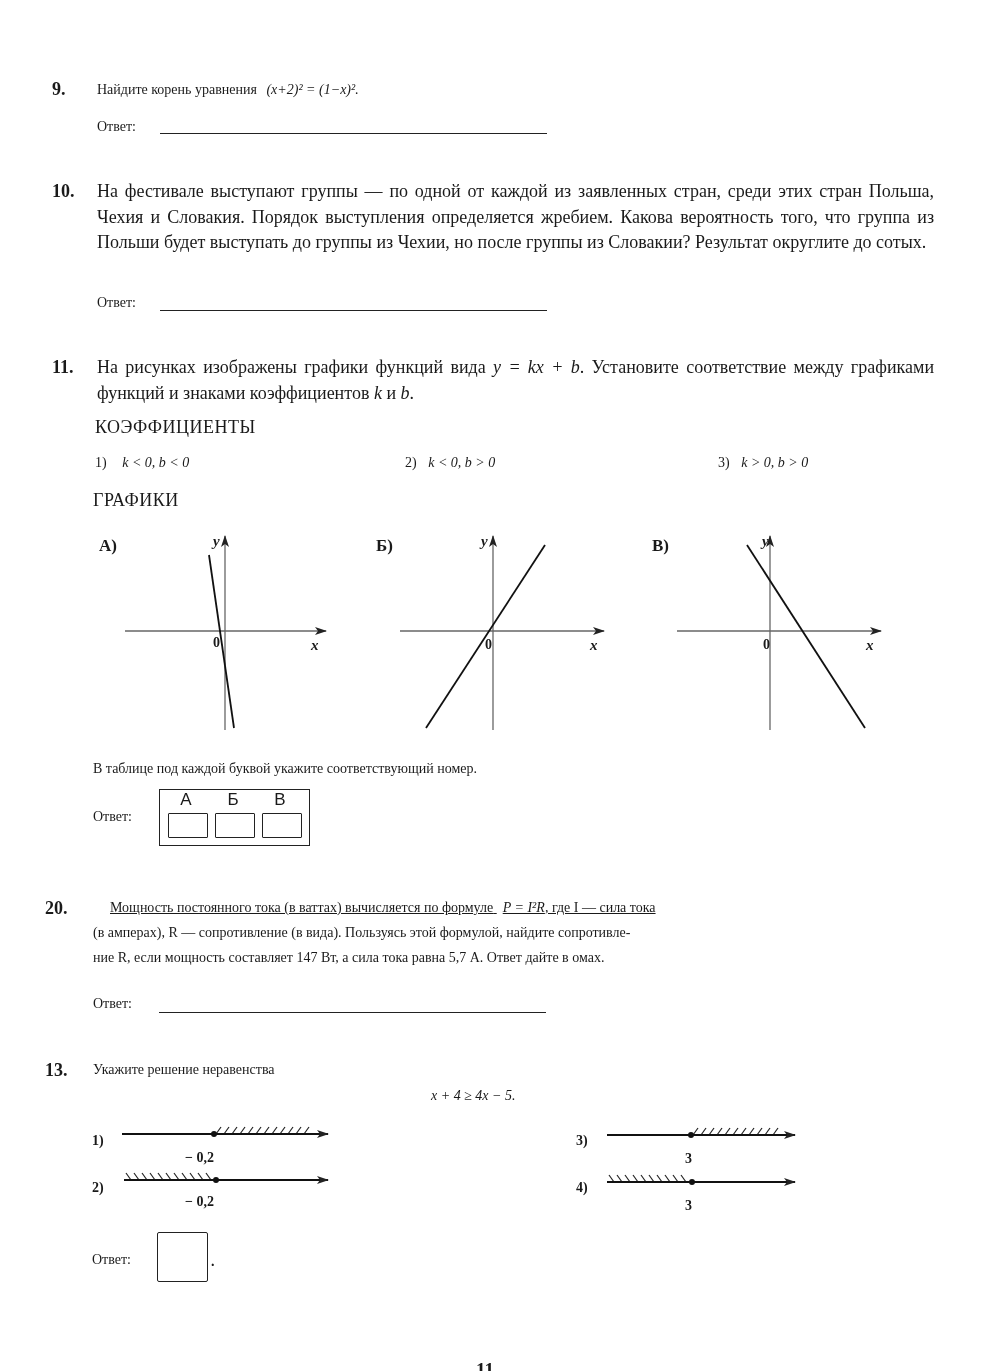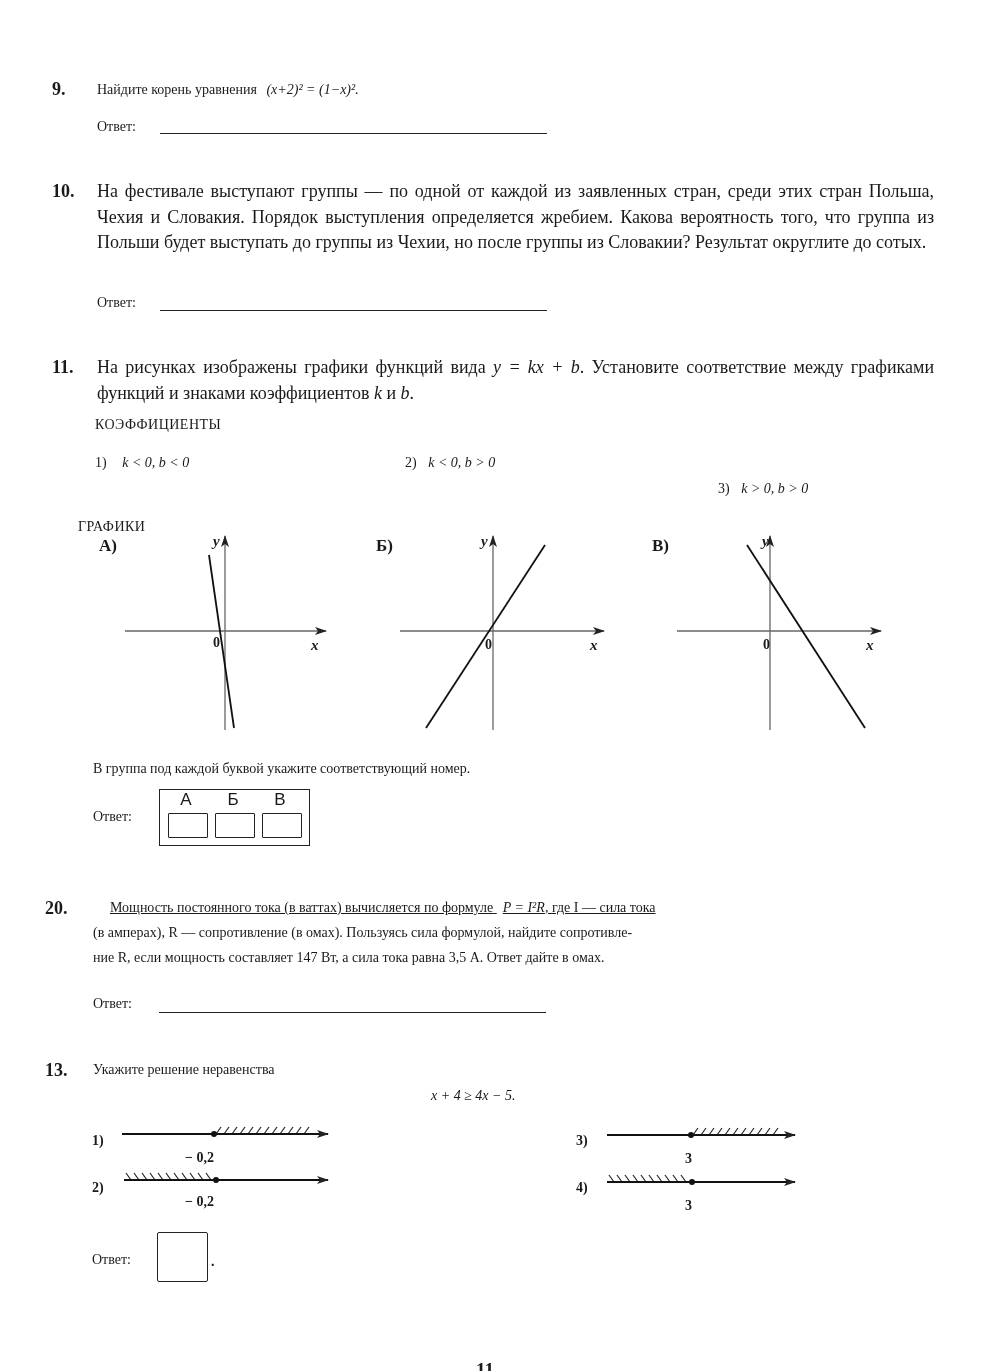--- a/index.html
+++ b/index.html
@@ -8,21 +8,21 @@
     font-family: "Liberation Serif", "DejaVu Serif", serif;
     color: #1a1a1a;
   }
   .abs { position: absolute; }
   .num { font-weight: bold; font-size: 18px; }
   .txt { font-size: 14px; line-height: 26px; }
   .para { font-size: 18px; line-height: 25.5px; text-align: justify; text-align-last: left; }
   .bold { font-weight: bold; }
   .it { font-style: italic; }
   .answer-line { position: absolute; border-bottom: 1.5px solid #222; height: 0; }
-  .caps { font-size: 14px; letter-spacing: 0.5px; }
+  .caps { font-size: 18px; letter-spacing: 0.5px; }
   svg { position: absolute; overflow: visible; }
   .ansbox { position:absolute; border: 1.5px solid #222; background:#fff; }
   .cell { position:absolute; border:1.5px solid #222; border-radius:1px; }
   .cellLbl { position:absolute; font-family:"Liberation Sans","DejaVu Sans",sans-serif; font-size:17px; text-align:center; width:40px; }
   .graphlbl { font-size: 17px; font-weight: bold; }
   .axis-lbl { font-style: italic; font-size: 15px; font-weight: bold; }
   .zero-lbl { font-size: 14px; font-weight: bold; }
 </style>
 </head>
 <body>
@@ -52,26 +52,26 @@
 <div class="abs caps" style="left:95px;top:417px;">КОЭФФИЦИЕНТЫ</div>
 
 <div class="abs txt" style="left:95px;top:450px;font-family:Liberation Serif, serif;">
   <span>1)</span>
   <span class="it" style="margin-left:12px;">k &lt; 0, b &lt; 0</span>
 </div>
 <div class="abs txt" style="left:405px;top:450px;text-align:right;">
   <span>2)</span>
   <span class="it" style="margin-left:8px;">k &lt; 0, b &gt; 0</span>
 </div>
-<div class="abs txt" style="left:718px;top:476px;">
+<div class="abs txt" style="left:718px;top:450px;">
   <span>3)</span>
   <span class="it" style="margin-left:8px;">k &gt; 0, b &gt; 0</span>
 </div>
 
-<div class="abs caps" style="left:78px;top:490px;margin-top:29px;">ГРАФИКИ</div>
+<div class="abs caps" style="left:93px;top:490px;">ГРАФИКИ</div>
 
 <div class="abs graphlbl" style="left:99px;top:536px;">А)</div>
 <svg style="left:120px;top:530px;" width="220" height="210">
   <defs>
     <marker id="arr" markerWidth="12" markerHeight="8" refX="11" refY="4" orient="auto" markerUnits="userSpaceOnUse">
       <path d="M0,0 L12,4 L0,8 L3,4 Z" fill="#222"></path>
     </marker>
   </defs>
   <line x1="5" y1="101" x2="206" y2="101" stroke="#666" stroke-width="1.3" marker-end="url(#arr)"></line>
   <line x1="105" y1="200" x2="105" y2="6" stroke="#666" stroke-width="1.3" marker-end="url(#arr)"></line>
@@ -94,38 +94,38 @@
 <div class="abs graphlbl" style="left:652px;top:536px;">В)</div>
 <svg style="left:675px;top:530px;" width="220" height="210">
   <line x1="2" y1="101" x2="206" y2="101" stroke="#666" stroke-width="1.3" marker-end="url(#arr)"></line>
   <line x1="95" y1="200" x2="95" y2="6" stroke="#666" stroke-width="1.3" marker-end="url(#arr)"></line>
   <line x1="72" y1="15" x2="190" y2="198" stroke="#111" stroke-width="1.8"></line>
 </svg>
 <div class="abs axis-lbl" style="left:762px;top:533px;">y</div>
 <div class="abs axis-lbl" style="left:866px;top:637px;">x</div>
 <div class="abs zero-lbl" style="left:763px;top:637px;">0</div>
 
-<div class="abs txt" style="left:93px;top:756px;">В группа под каждой буквой укажите соответствующий номер.</div>
+<div class="abs txt" style="left:93px;top:756px;">В таблице под каждой буквой укажите соответствующий номер.</div>
 <div class="abs txt" style="left:93px;top:804px;">Ответ:</div>
 <div class="ansbox" style="left:159px;top:789px;width:149px;height:55px;">
   <div class="cellLbl" style="left:6px;top:0px;">А</div>
   <div class="cellLbl" style="left:53px;top:0px;">Б</div>
   <div class="cellLbl" style="left:100px;top:0px;">В</div>
   <div class="cell" style="left:8px;top:23px;width:38px;height:23px;"></div>
   <div class="cell" style="left:55px;top:23px;width:38px;height:23px;"></div>
   <div class="cell" style="left:102px;top:23px;width:38px;height:23px;"></div>
 </div>
 
 <div class="abs num" style="left:45px;top:898px;">20.</div>
 <div class="abs txt" style="left:110px;top:895px;white-space:nowrap;text-decoration:underline;">
   <span>Мощность постоянного тока (в ваттах) вычисляется по формуле</span>
   <span class="it" style="margin-left:6px;">P = I²R</span><span>, где I — сила тока</span>
 </div>
-<div class="abs txt" style="left:93px;top:920px;white-space:nowrap;">(в амперах), R — сопротивление (в омах). Пользуясь сила формулой, найдите сопротивле-</div>
-<div class="abs txt" style="left:93px;top:945px;white-space:nowrap;">ние R, если мощность составляет 147 Вт, а сила тока равна 3,5 А. Ответ дайте в омах.</div>
+<div class="abs txt" style="left:93px;top:920px;white-space:nowrap;">(в амперах), R — сопротивление (в вида). Пользуясь этой формулой, найдите сопротивле-</div>
+<div class="abs txt" style="left:93px;top:945px;white-space:nowrap;">ние R, если мощность составляет 147 Вт, а сила тока равна 5,7 А. Ответ дайте в омах.</div>
 <div class="abs txt" style="left:93px;top:991px;">Ответ:</div>
 <div class="answer-line" style="left:159px;top:1012px;width:387px;"></div>
 
 <div class="abs num" style="left:45px;top:1060px;">13.</div>
 <div class="abs txt" style="left:93px;top:1057px;">Укажите решение неравенства</div>
 <div class="abs txt it" style="left:431px;top:1083px;">x + 4 ≥ 4x − 5.</div>
 
 <div class="abs txt bold" style="left:92px;top:1128px;">1)</div>
 <svg style="left:120px;top:1120px;" width="215" height="30">
   <g stroke="#222" stroke-width="1.2">

